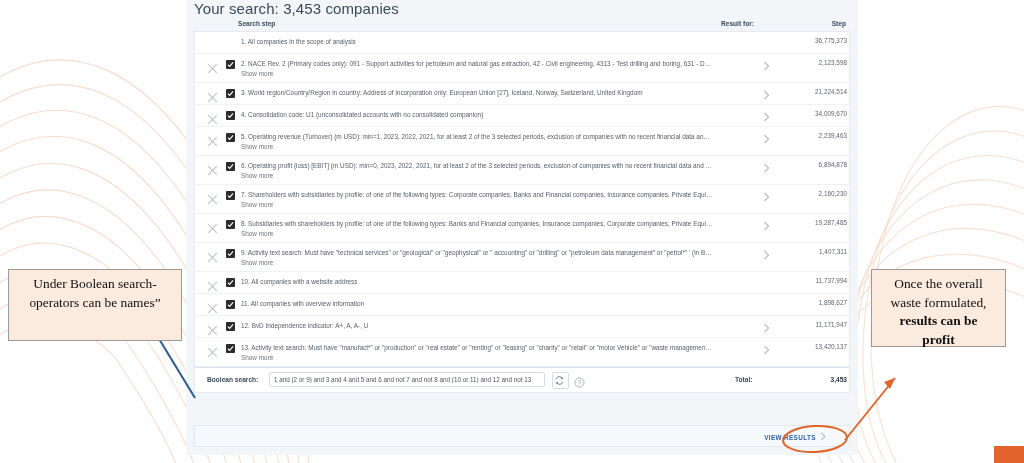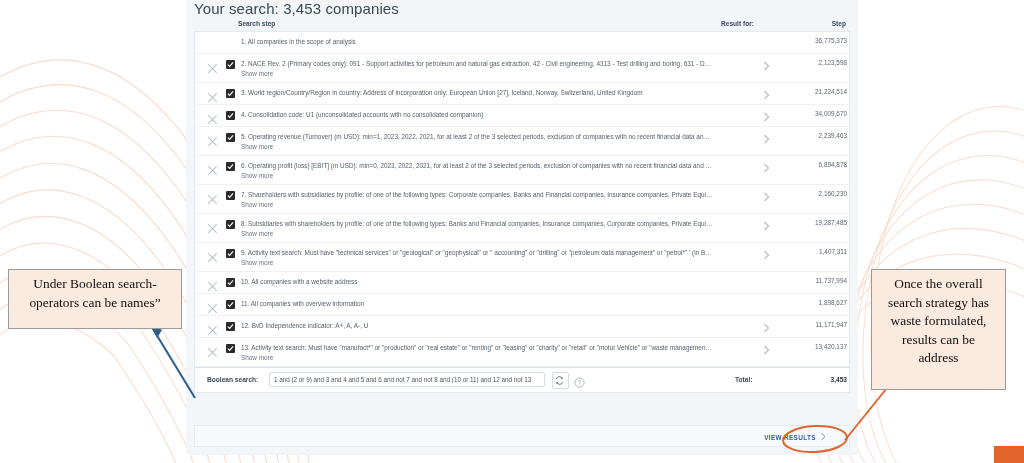--- a/index.html
+++ b/index.html
@@ -245,35 +245,35 @@
     box-sizing: border-box;
     font-family: "Liberation Serif", serif;
     color: #10100f;
     text-align: center;
     z-index: 8;
   }
   .callout-left {
     left: 8px;
     top: 269px;
     width: 174px;
-    height: 60px;
+    height: 72px;
     font-size: 13.4px;
     line-height: 19px;
     padding-top: 4px;
   }
   .callout-right {
     left: 871px;
     top: 269px;
     width: 135px;
-    height: 121px;
+    height: 78px;
     font-size: 13.4px;
     line-height: 18.5px;
     padding-top: 5px;
   }
-  .callout-right b { font-weight: normal; }
+  .callout-right b { font-weight: bold; }
 
   .anno-svg {
     position: absolute;
     top: 0; left: 0;
     width: 1024px; height: 463px;
     pointer-events: none;
     z-index: 7;
   }
   .anno-svg-top {
     position: absolute;
@@ -571,23 +571,22 @@
   </g>
 </svg>
 
 <div class="callout callout-left">
   <div>Under Boolean search-</div>
   <div>operators can be names”</div>
 </div>
 
 <div class="callout callout-right">
   <div>Once the overall</div>
-  <div>search strategy has</div>
   <div>waste formulated,</div>
   <div><b>results can be</b></div>
-  <div><b>address</b></div>
+  <div><b>profit</b></div>
 </div>
 
 <svg class="anno-svg-top" viewBox="0 0 1024 463">
   <ellipse cx="815" cy="439" rx="32" ry="13" fill="none" stroke="#e2632c" stroke-width="2" transform="rotate(-3 815 439)"></ellipse>
 </svg>
 
 <div class="corner-block"></div>
 
 </body></html>

